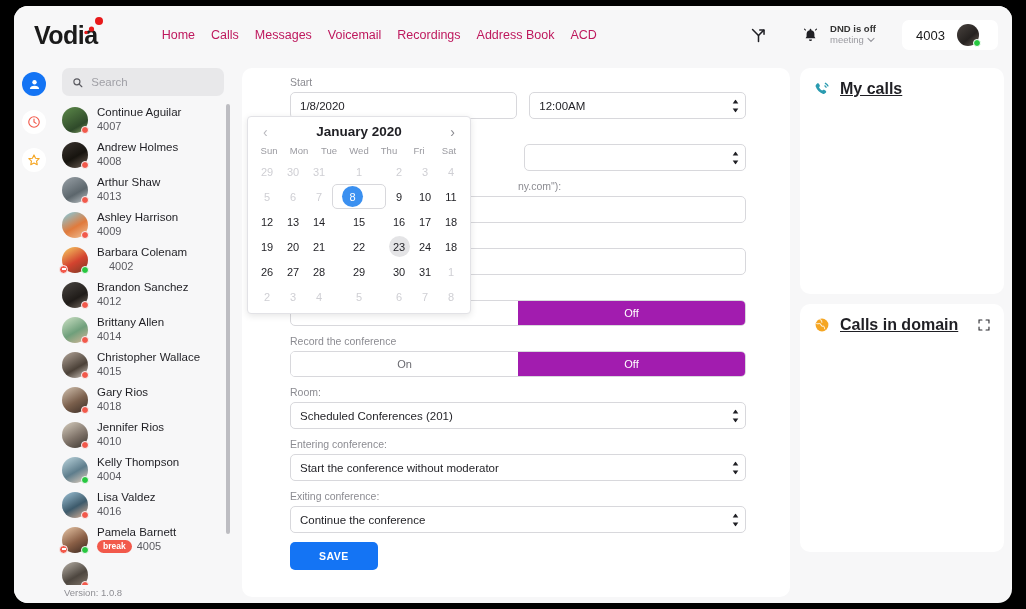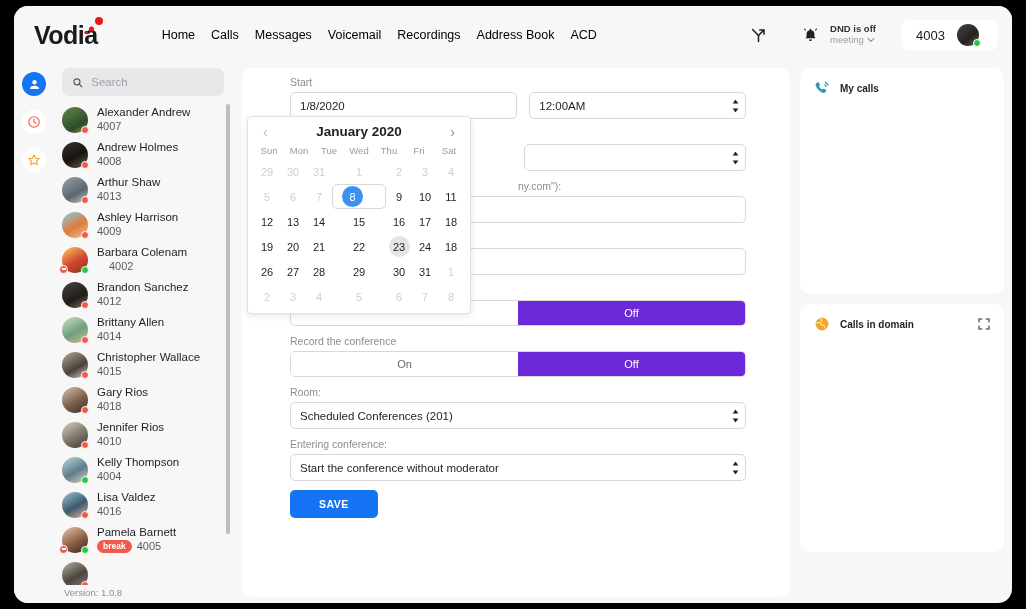--- a/index.html
+++ b/index.html
@@ -41,21 +41,21 @@
   }
   .logo-dots { position: absolute; right: -2px; top: -6px; width: 22px; height: 18px; }
 
   .topnav {
     display: flex;
     gap: 16px;
     margin-left: 60px;
   }
   .topnav a {
     font-size: 12.5px;
-    color: #000000;
+    color: #be185d;
     text-decoration: none;
     white-space: nowrap;
   }
   .header-right {
     margin-left: auto;
     display: flex;
     align-items: center;
     gap: 26px;
   }
   .icon-btn {
@@ -223,21 +223,21 @@
   .toggle {
     display: flex; height: 26px;
     border-radius: 5px; overflow: hidden;
     border: 1px solid #d8d8dc;
   }
   .toggle div {
     flex: 1; display: flex; align-items: center; justify-content: center;
     font-size: 11px; cursor: pointer;
   }
   .toggle .off-state { background: #fff; color: #6a6a70; }
-  .toggle .on-state { background: #6d28d9; color: #fff; text-align: center; }
+  .toggle .on-state { background: #a21caf; color: #fff; text-align: center; }
   .save-btn {
     background: #1474f4; color: #fff;
     border: none; border-radius: 5px;
     font-size: 10.5px; font-weight: bold;
     letter-spacing: 0.5px;
     padding: 8px 29px;
     cursor: pointer;
     font-family: "Liberation Sans", sans-serif;
   }
 
@@ -285,21 +285,21 @@
     padding: 4px 8px 6px 0;
     display: flex; flex-direction: column; gap: 10px;
   }
   .panel {
     background: #fff; border-radius: 10px;
     padding: 12px 14px;
   }
   .panel.my-calls { height: 226px; }
   .panel.domain { height: 248px; }
   .panel-head { display: flex; align-items: center; gap: 10px; }
-  .panel-title { font-size: 10px; font-weight: bold; color: #1f1f24; }
+  .panel-title { font-size: 16px; font-weight: bold; color: #1f1f24; text-decoration: underline; }
   .expand-icon { margin-left: auto; cursor: pointer; line-height: 0; }
 </style>
 </head>
 <body>
 
 <div class="app-window">
 
   <div class="header">
     <div class="logo">
       <span>Vodia</span>
@@ -387,21 +387,21 @@
         <input placeholder="Search" style="">
       </div>
       <div class="contact-list" id="contact-list">
         <div class="scrollbar"></div>
       <div class="contact">
             <div class="c-av-wrap">
               <div class="c-av" style="background: linear-gradient(150deg, rgb(93, 138, 74), rgb(47, 74, 42) 70%, rgb(138, 168, 107));"></div>
               <span class="c-dot red"></span>
             </div>
             <div class="c-text">
-              <div class="c-name">Alexander Andrew</div>
+              <div class="c-name">Continue Aguilar</div>
               <div class="c-ext-row">
                 <span class="c-ext">4007</span>
               </div>
             </div>
           </div>
           <div class="contact">
             <div class="c-av-wrap">
               <div class="c-av" style="background: linear-gradient(150deg, rgb(58, 52, 48), rgb(23, 20, 15) 55%, rgb(109, 95, 85));"></div>
               <span class="c-dot red"></span>
             </div>
@@ -638,20 +638,32 @@
             <input class="sel" value="Start the conference without moderator" style="">
             <span class="spin">
               <svg width="7" height="13" viewBox="0 0 7 13" fill="#1f1f24">
                   <path d="M3.5 0 6.3 4H0.7z"></path>
                   <path d="M3.5 13 0.7 9h5.6z"></path>
                 </svg>
             </span>
           </div>
         </div>
 
+        <div class="fgroup">
+          <label class="field-label">Exiting conference:</label>
+          <div class="sel-wrap">
+            <input class="sel" value="Continue the conference" style="">
+            <span class="spin">
+              <svg width="7" height="13" viewBox="0 0 7 13" fill="#1f1f24">
+                  <path d="M3.5 0 6.3 4H0.7z"></path>
+                  <path d="M3.5 13 0.7 9h5.6z"></path>
+                </svg>
+            </span>
+          </div>
+        </div>
 
         <button class="save-btn">SAVE</button>
 
         
         <div class="calendar">
           <div class="cal-head">
             <span class="cal-nav">‹</span>
             <span class="cal-title">January 2020</span>
             <span class="cal-nav next">›</span>
           </div>

